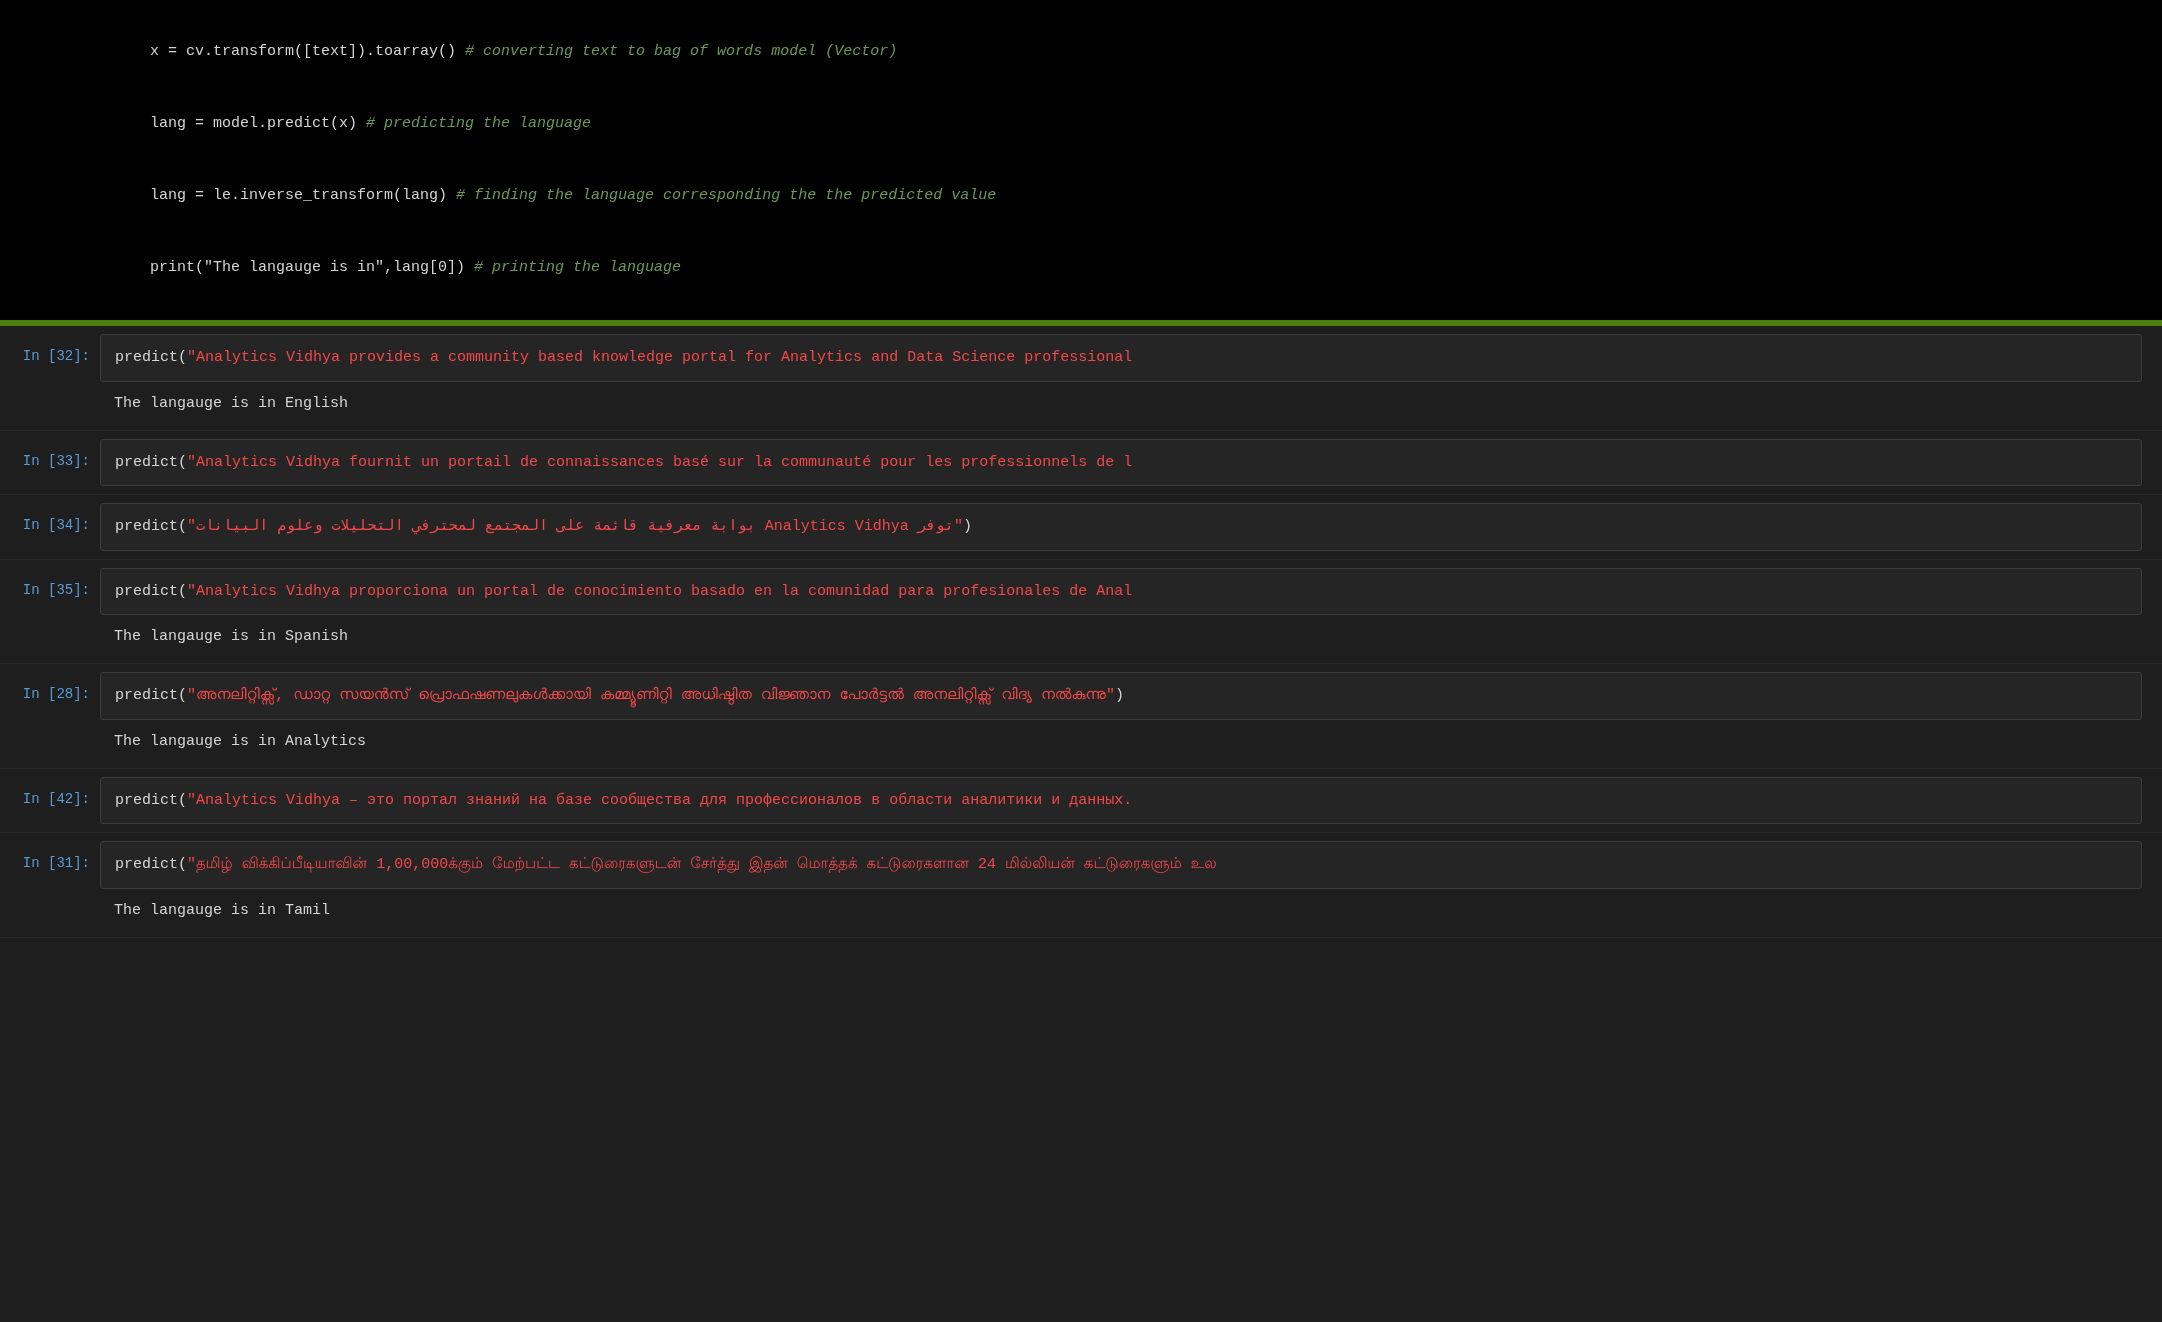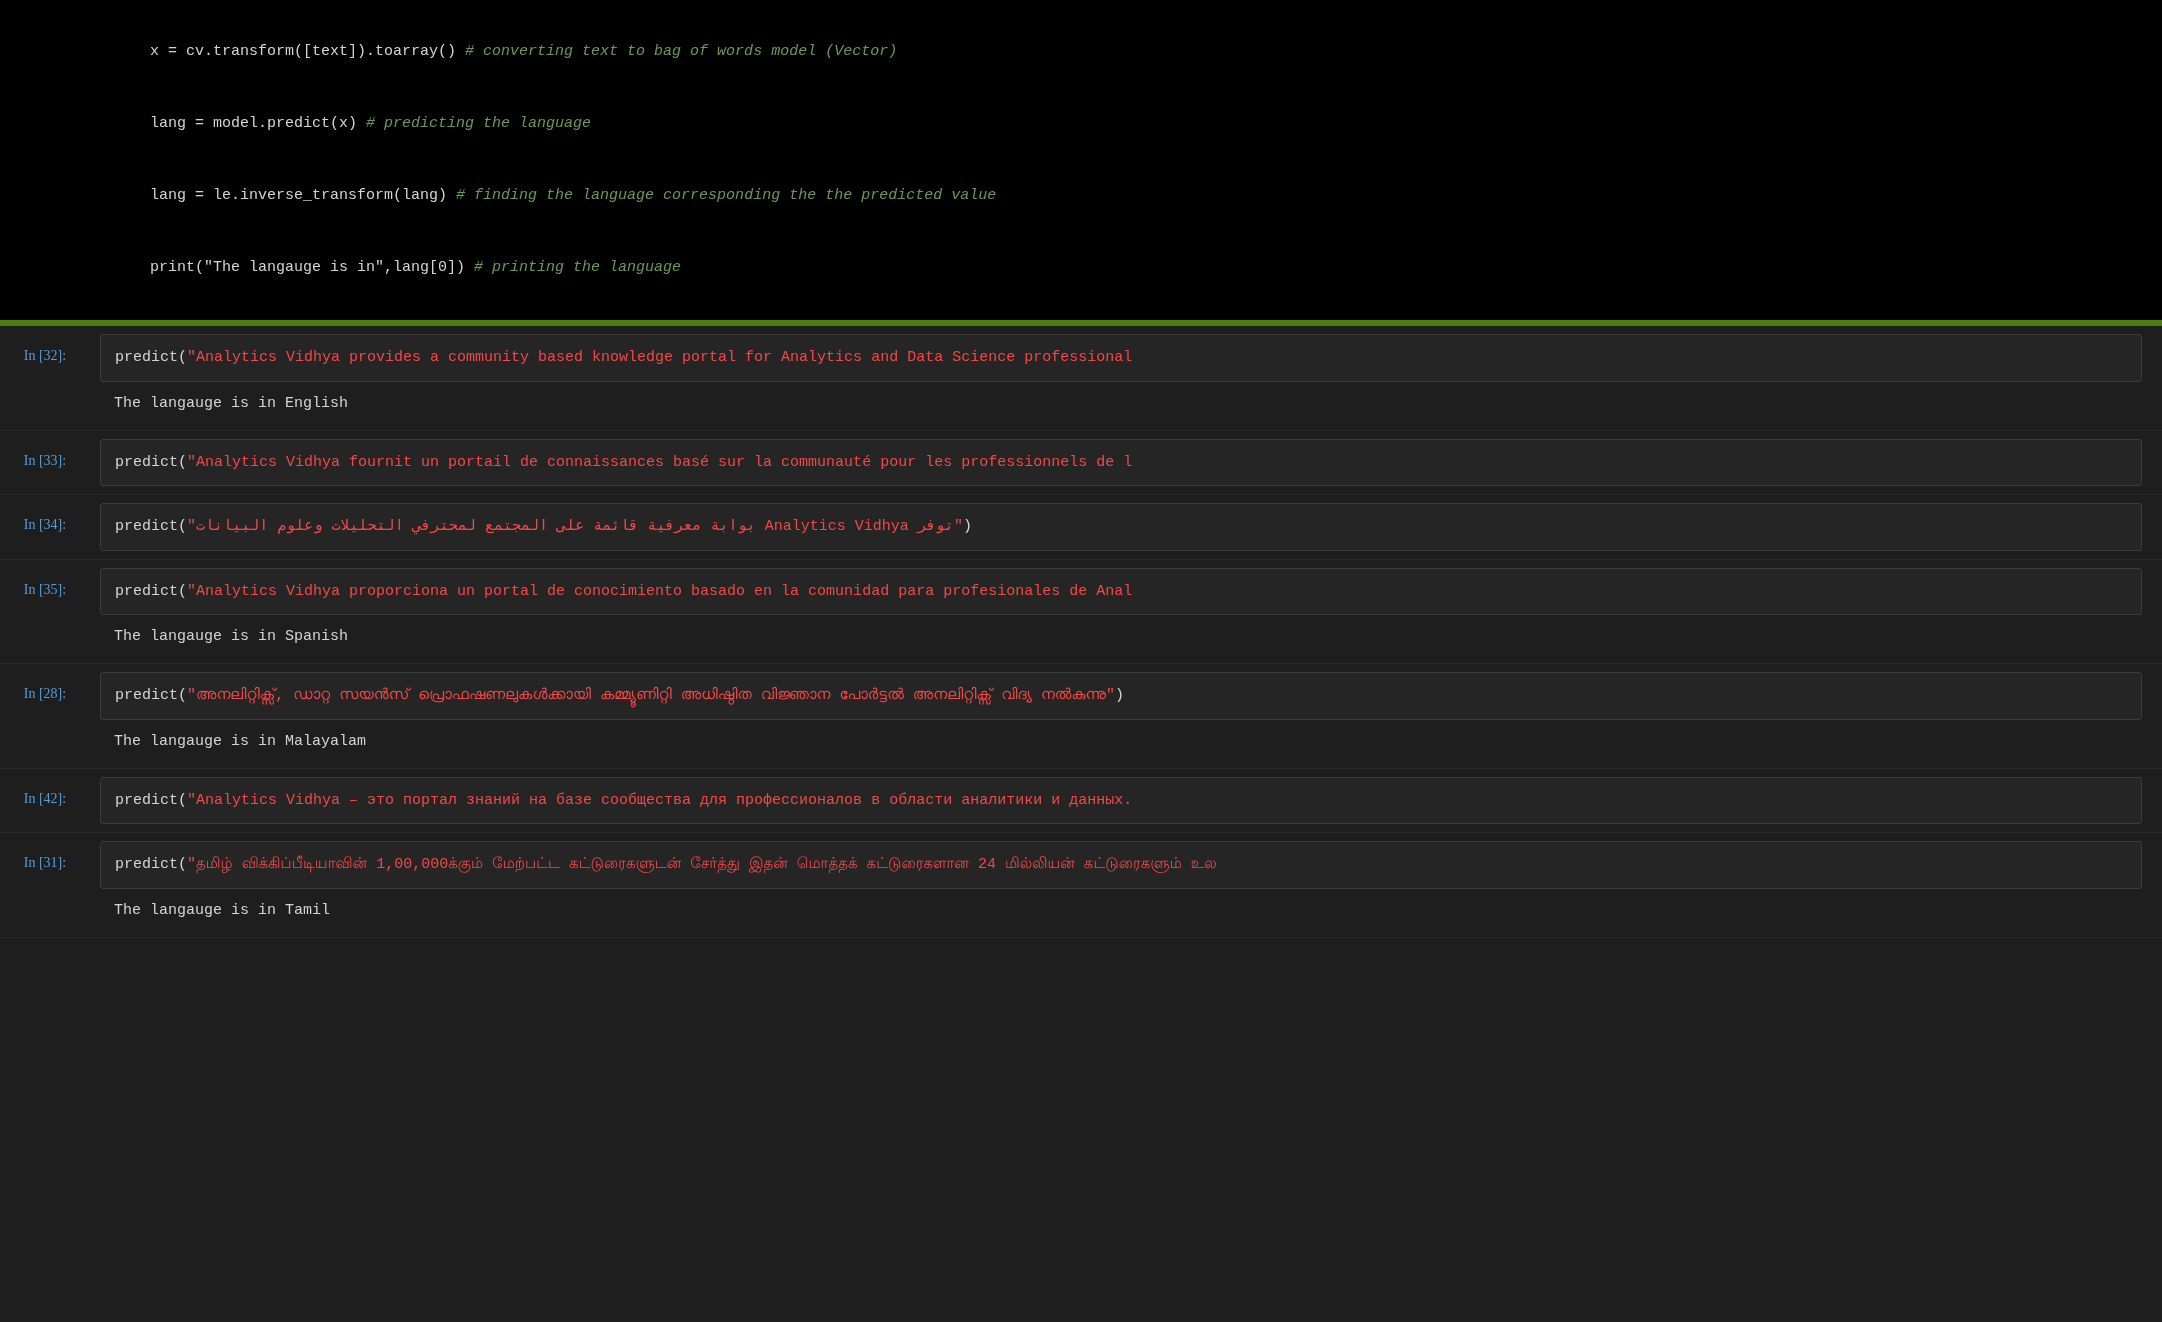--- a/index.html
+++ b/index.html
@@ -33,22 +33,22 @@
       padding: 8px 0;
       border-bottom: 1px solid #2a2a2a;
     }
     .cell-label {
       width: 100px;
       min-width: 100px;
       color: #569cd6;
       font-size: 14px;
       padding-top: 14px;
       padding-right: 10px;
-      text-align: center;
-      font-family: Liberation Serif, serif;
+      text-align: right;
+      font-family: Liberation Mono, monospace;
     }
     .cell-content {
       flex: 1;
       margin-right: 20px;
     }
     .input-box {
       background: #252526;
       border: 1px solid #3c3c3c;
       border-radius: 3px;
       padding: 10px 14px;
@@ -141,21 +141,21 @@
   </div>
 
   <div class="cell">
     <div class="cell-label">In [28]:</div>
     <div class="cell-content">
       <div class="input-box">
         <div class="code-line">
           <span class="predict-fn">predict(</span><span class="predict-str">"അനലിറ്റിക്സ്, ഡാറ്റ സയൻസ് പ്രൊഫഷണലുകൾക്കായി കമ്മ്യൂണിറ്റി അധിഷ്ഠിത വിജ്ഞാന പോർട്ടൽ അനലിറ്റിക്സ് വിദ്യ നൽകുന്നു"</span><span class="predict-fn">)</span>
         </div>
       </div>
-      <div class="output-line">The langauge is in Malayalam</div>
+      <div class="output-line">The langauge is in Analytics</div>
     </div>
   </div>
 
   <div class="cell">
     <div class="cell-label">In [42]:</div>
     <div class="cell-content">
       <div class="input-box">
         <div class="code-line">
           <span class="predict-fn">predict(</span><span class="predict-str">"Analytics Vidhya – это портал знаний на базе сообщества для профессионалов в области аналитики и данных.</span>
         </div>

